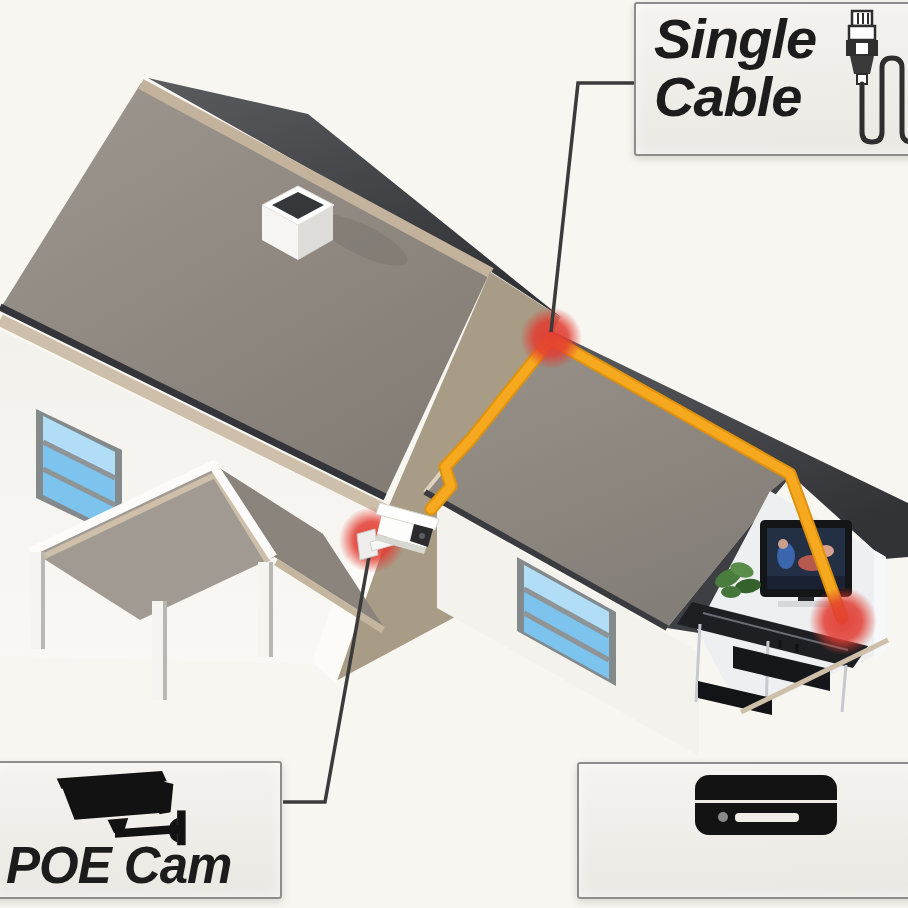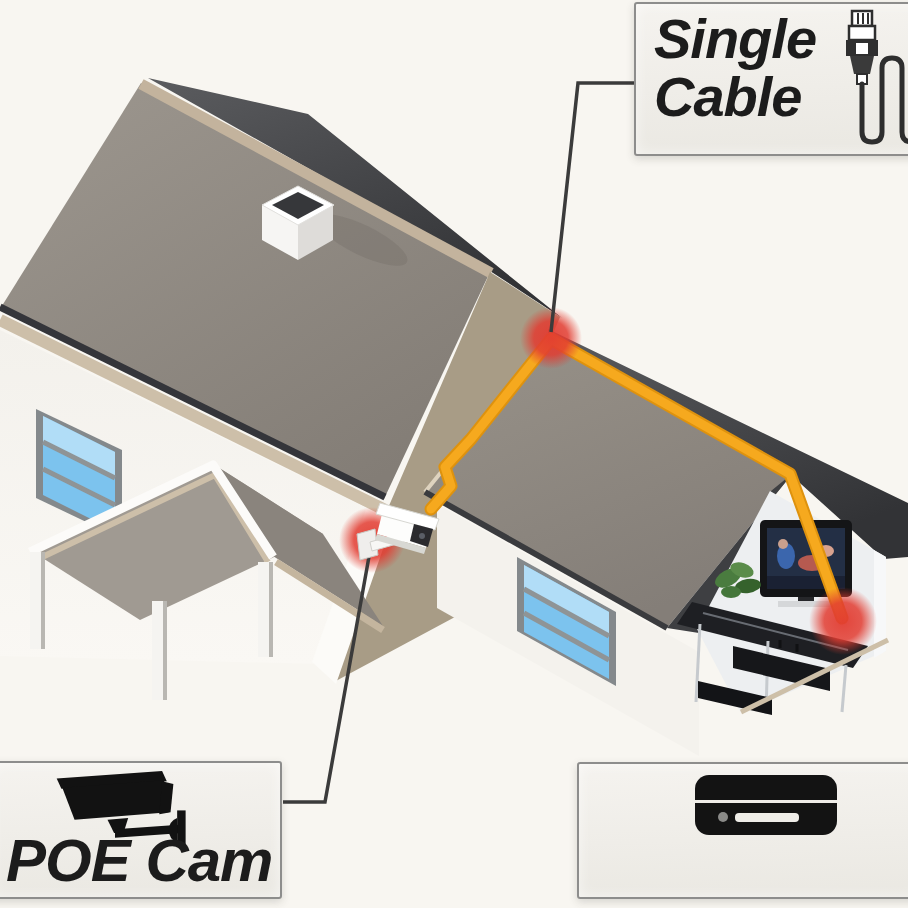--- a/index.html
+++ b/index.html
@@ -15,21 +15,21 @@
     box-shadow:0 3px 8px rgba(60,60,55,.18), inset 0 0 14px rgba(255,255,255,.6);
     box-sizing:border-box;
   }
   .callout .label{
     position:absolute;color:#1c1c1c;font-style:italic;font-weight:bold;
     letter-spacing:-1px;white-space:nowrap;line-height:1.04;
   }
   .co-single{left:634px;top:2px;width:292px;height:154px;}
   .co-single .label{left:18px;top:6px;font-size:56px;}
   .co-cam{left:-10px;top:761px;width:292px;height:138px;}
-  .co-cam .label{left:14px;bottom:5px;font-size:60px;}
+  .co-cam .label{left:14px;bottom:5px;font-size:51px;}
   .co-inj{left:577px;top:762px;width:345px;height:137px;}
   .co-inj .label{left:34px;bottom:7px;font-size:50px;}
   .icon{position:absolute;}
   .ic-cable{left:196px;top:4px;}
   .ic-cam{left:52px;top:6px;}
   .ic-inj{left:112px;top:9px;}
 </style>
 </head>
 <body>
 

